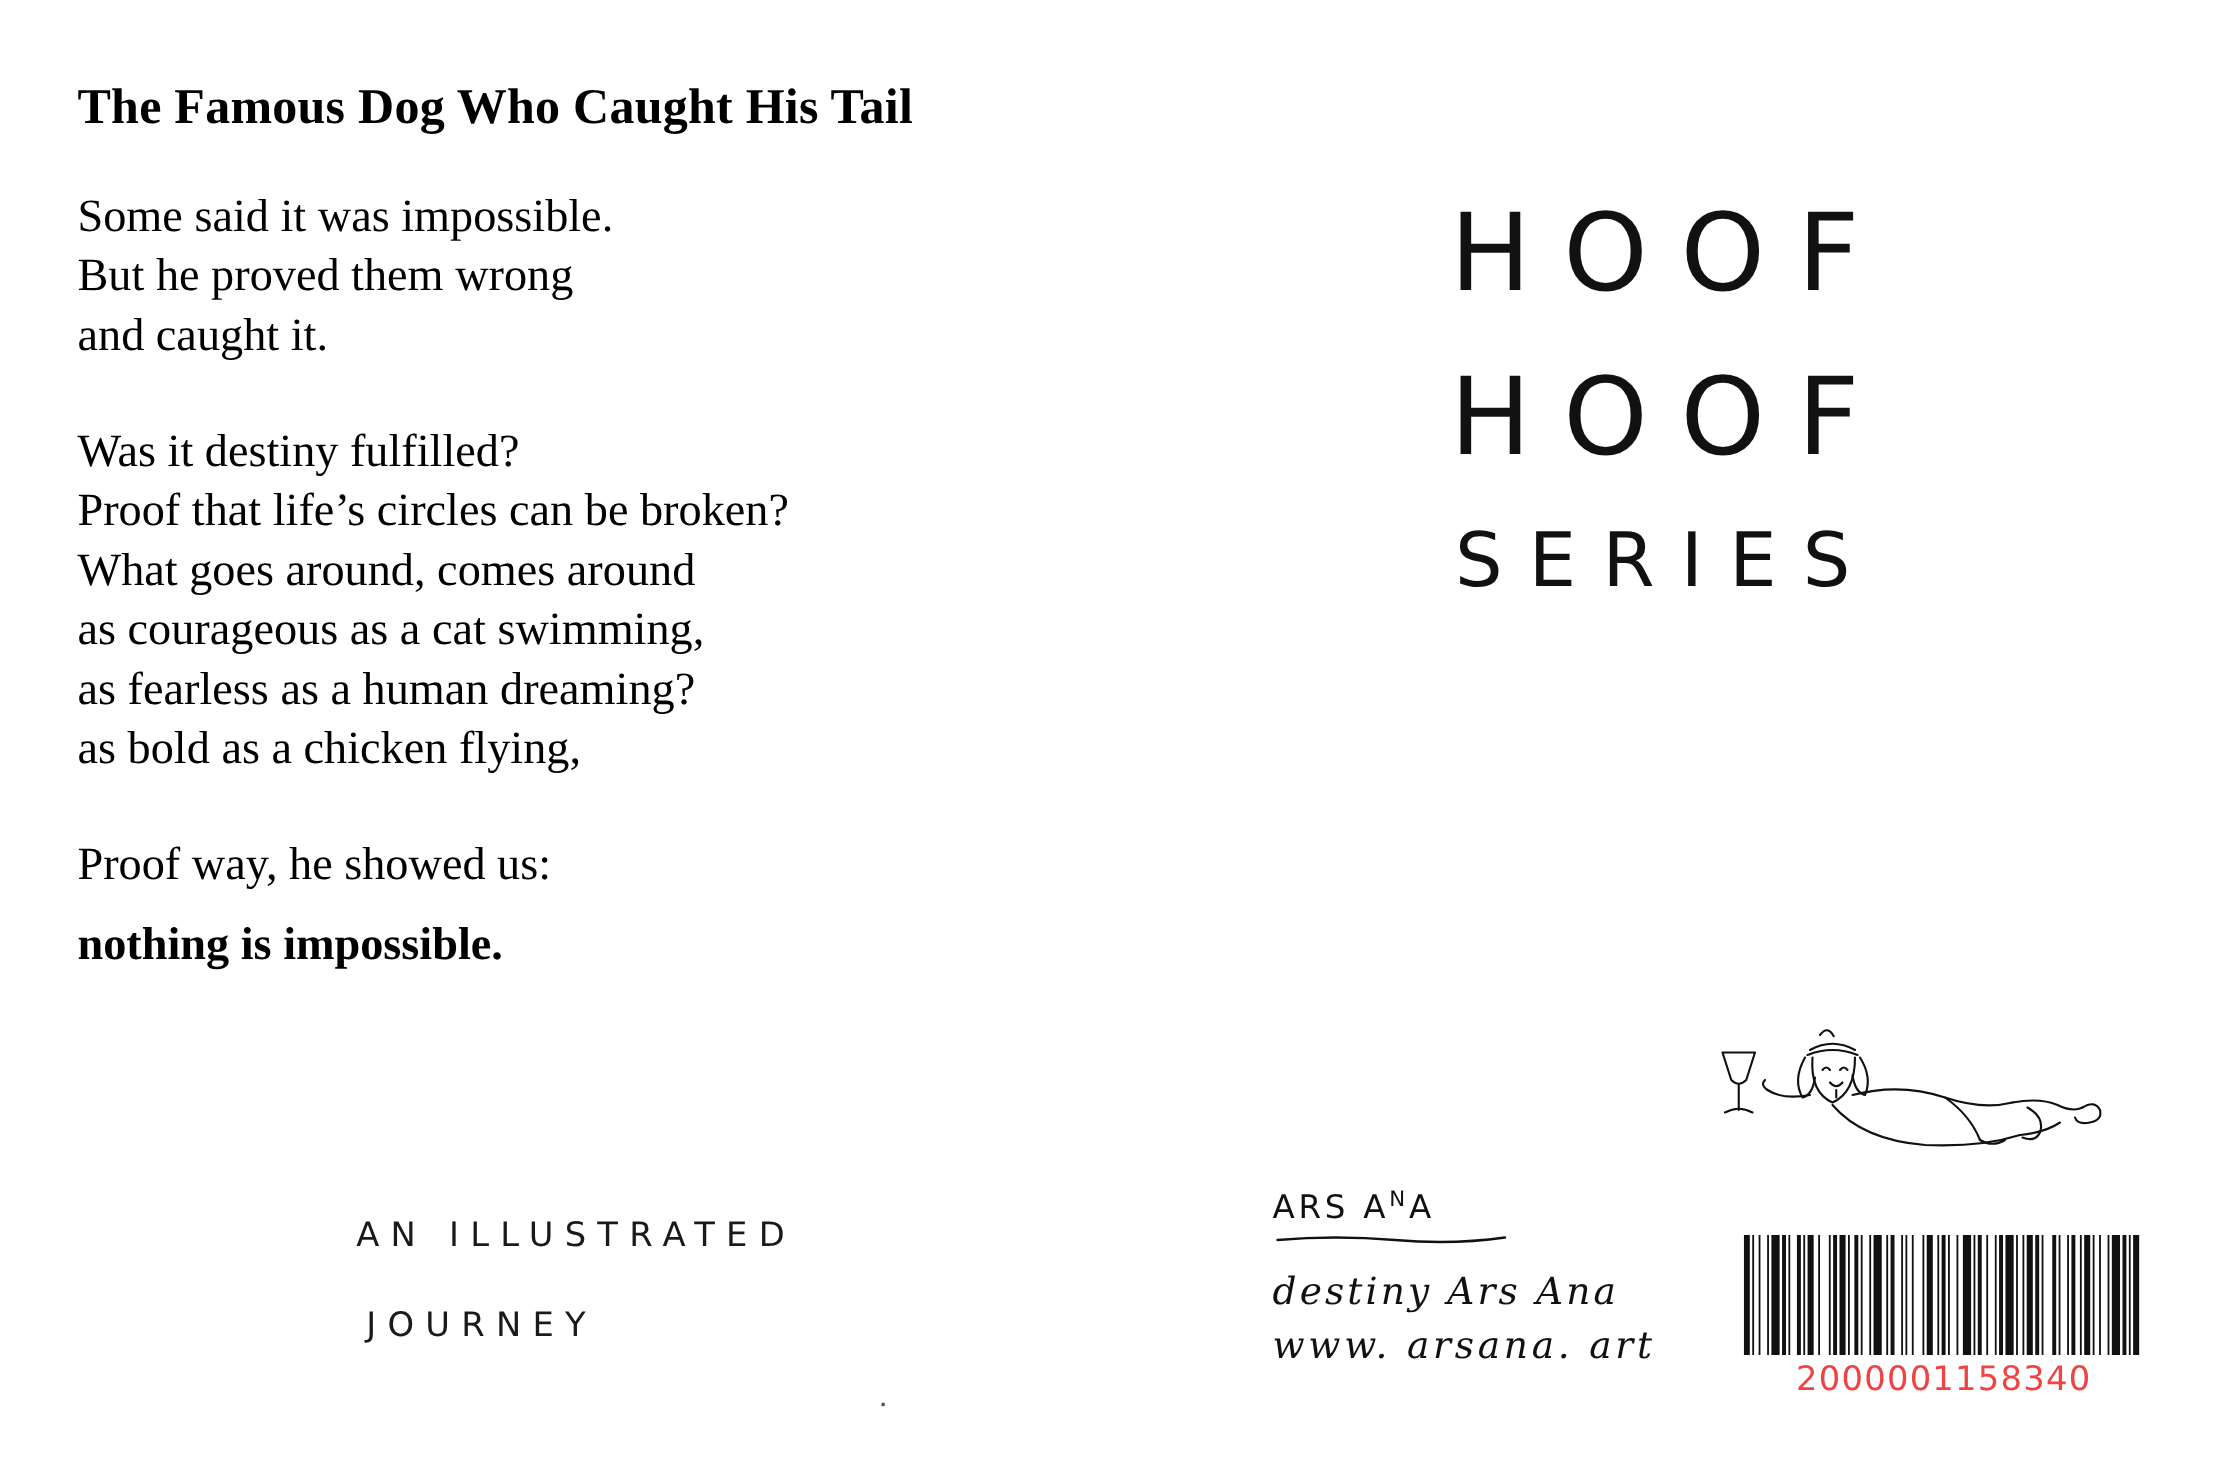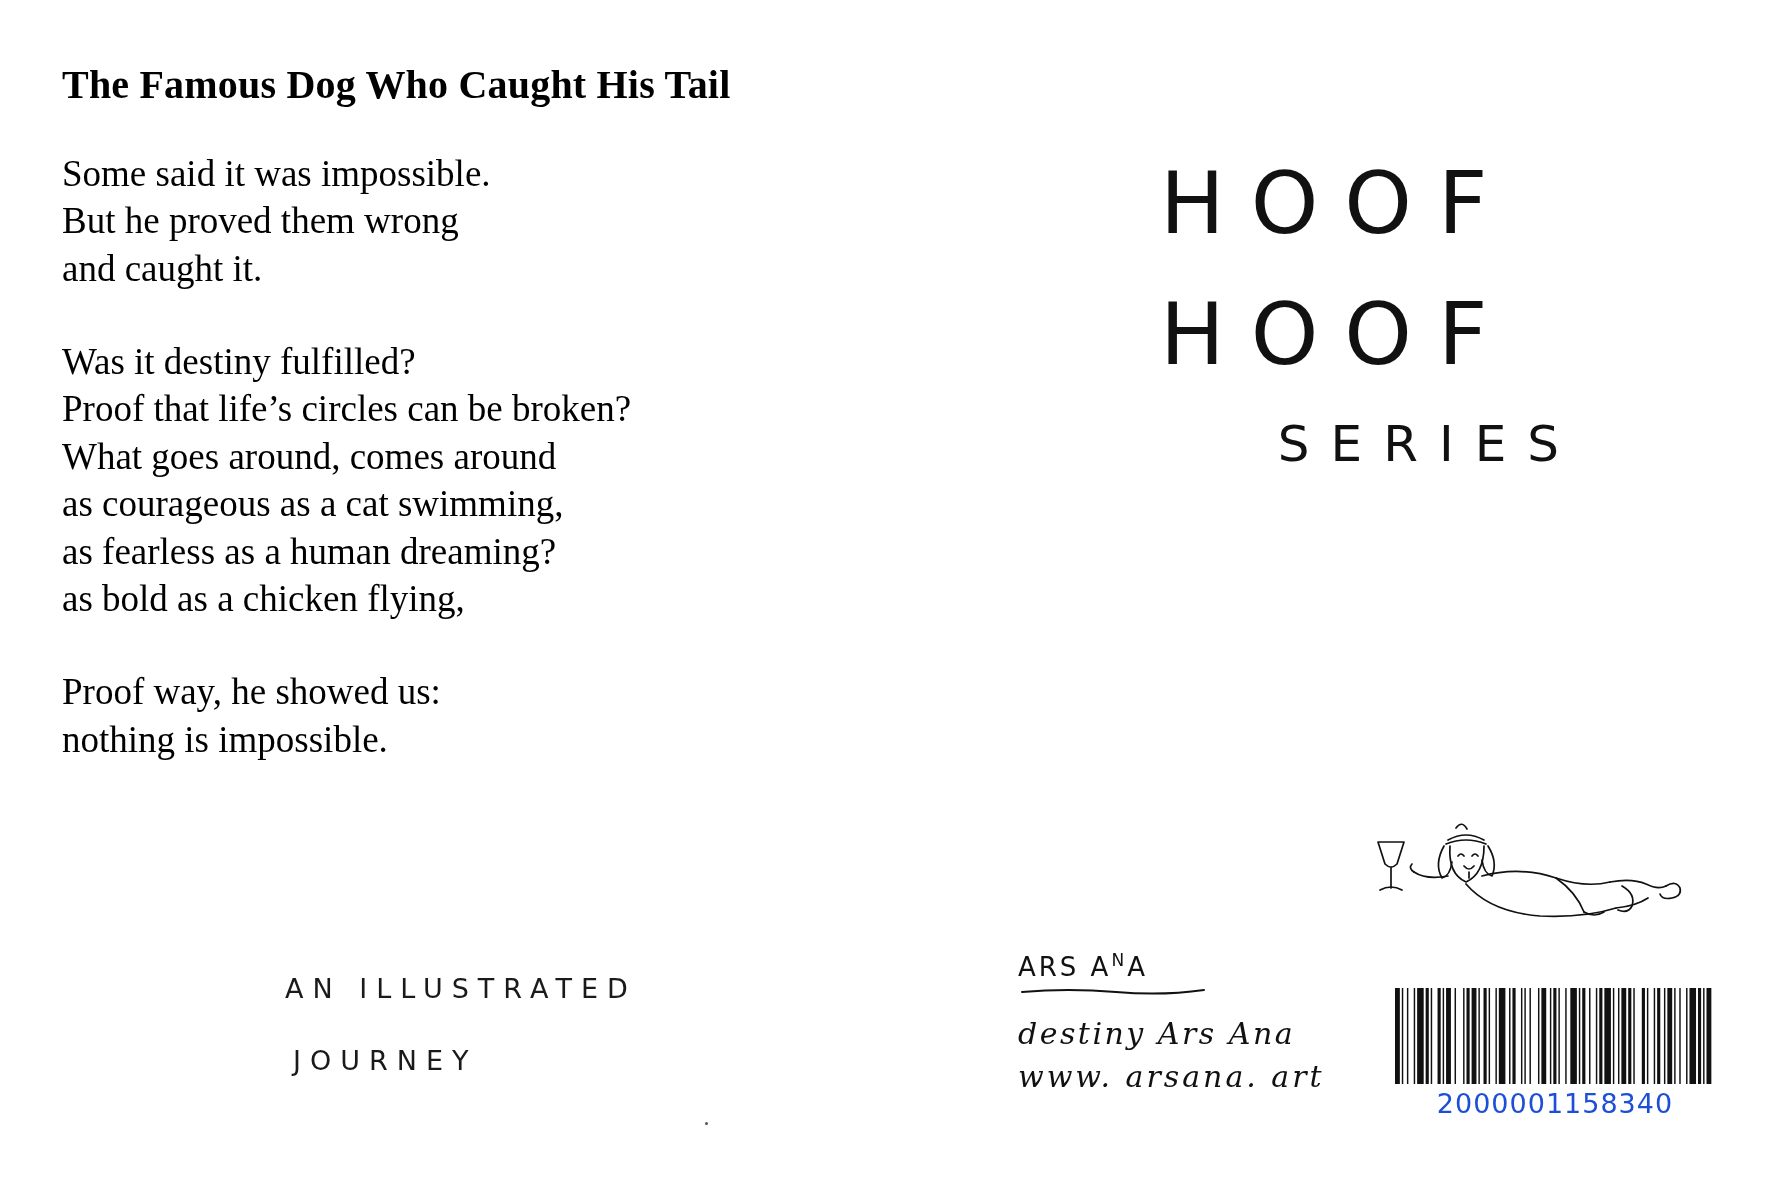--- a/index.html
+++ b/index.html
@@ -38,21 +38,22 @@
     margin: 0 0 46px 0;
   }
   .stanza:last-child {
     margin-bottom: 0;
   }
   .stanza .line {
     display: block;
     white-space: nowrap;
   }
   .stanza .line.bold {
-    font-weight: normal;
+    font-weight: bold;
+    margin-top: 16px;
   }
 
   
   .illustrated-journey {
     position: absolute;
     left: 285px;
     top: 975px;
     width: 470px;
     text-align: left;
     font-family: "DejaVu Sans", sans-serif;
@@ -97,24 +98,23 @@
     font-size: 86px;
     letter-spacing: 26px;
     margin-bottom: 45px;
   }
   .hoof-logo .hoof-row-2 {
     font-size: 86px;
     letter-spacing: 26px;
     margin-bottom: 42px;
   }
   .hoof-logo .hoof-row-3 {
-    font-size: 50px;
+    font-size: 60px;
     letter-spacing: 21px;
     margin-left: 4px;
-    text-align: right;
   }
 
   
   .arsana-block {
     position: absolute;
     left: 1018px;
     top: 950px;
     width: 360px;
     font-family: "DejaVu Serif", serif;
     color: #111;
@@ -171,21 +171,21 @@
     width: 320px;
     height: 96px;
   }
   .barcode-bars svg { display: block; }
   .barcode-number {
     display: block;
     text-align: center;
     font-family: "DejaVu Sans", sans-serif;
     font-size: 27px;
     letter-spacing: 1px;
-    color: #1d4ed8;
+    color: #ef4444;
     margin-top: 4px;
   }
 </style>
 </head>
 <body>
 
 <div class="poem-block">
   <h1 class="poem-title">The Famous Dog Who Caught His Tail</h1>
 
   <p class="stanza">

